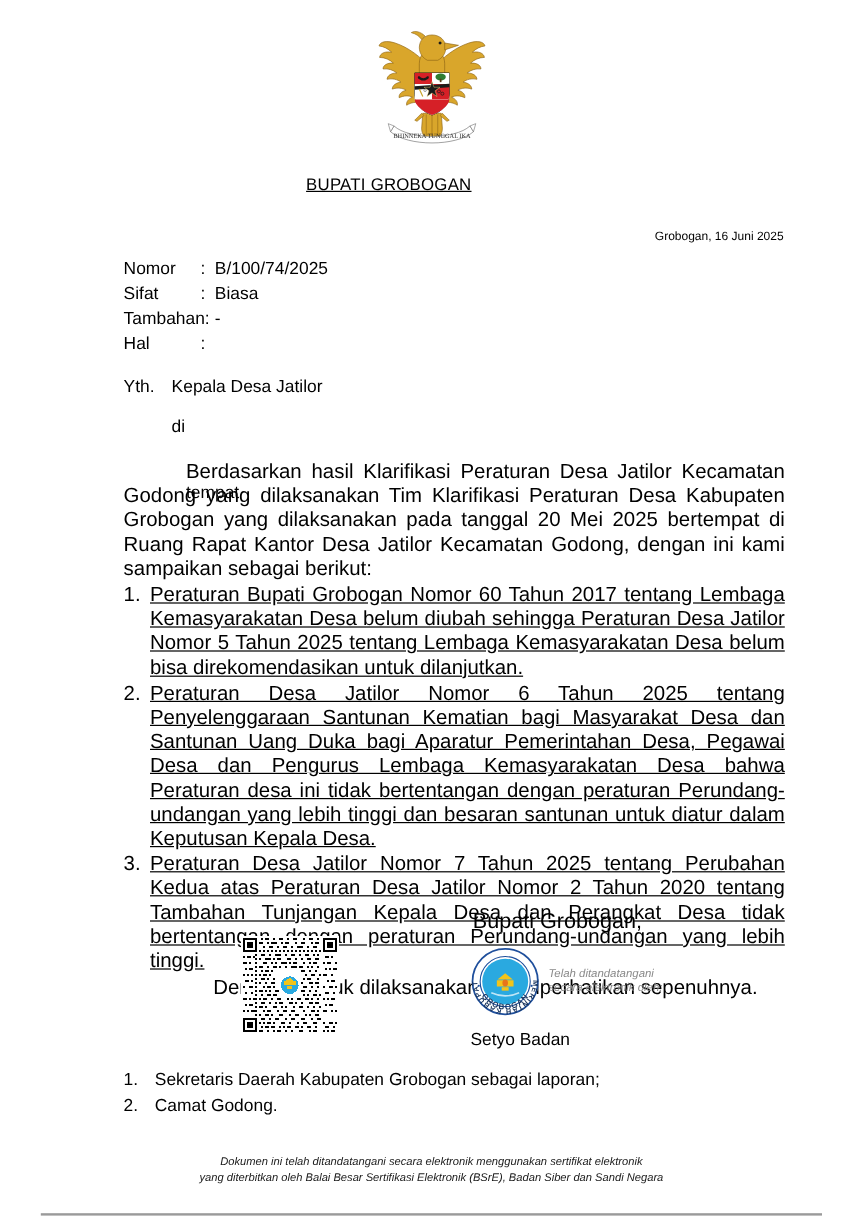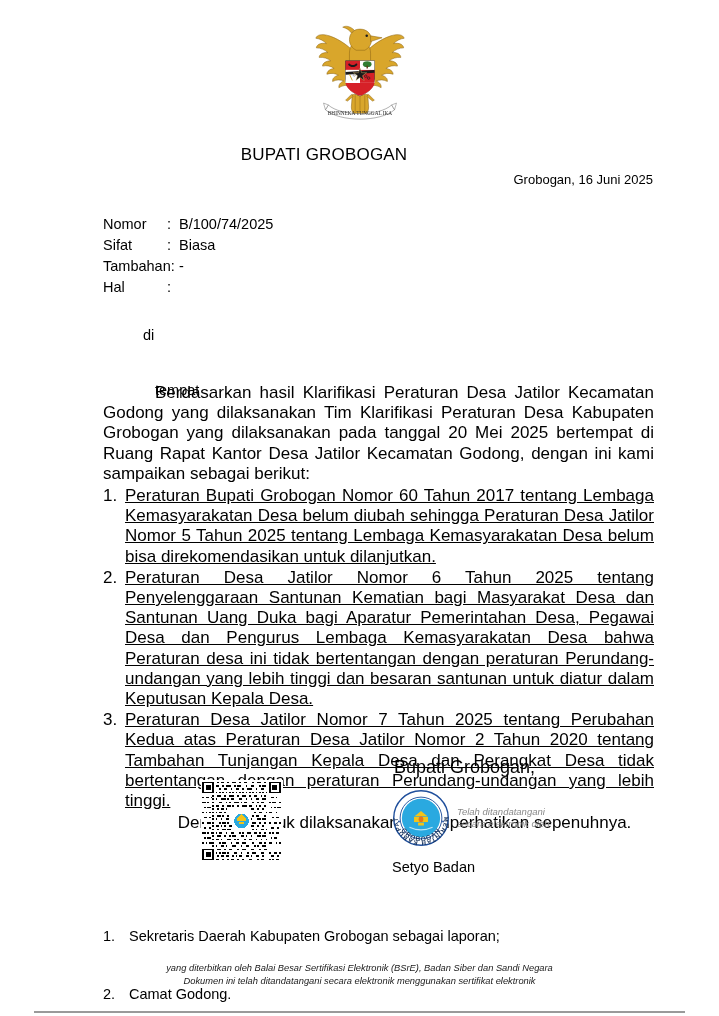--- a/index.html
+++ b/index.html
@@ -33,28 +33,29 @@
     height: 104px;
   }
 
   
   .kop-title {
     position: absolute;
     top: 145px;
     left: 0;
     width: 648px;
     text-align: center;
-    font-size: 17px;
+    font-size: 14px;
     letter-spacing: .2px;
+    text-decoration: underline;
   }
   .place-date {
     position: absolute;
-    top: 172px;
+    top: 192px;
     right: 66px;
-    font-size: 13px;
+    font-size: 10px;
   }
 
   
   .meta {
     position: absolute;
     top: 214px;
     left: 103px;
     font-size: 14.5px;
     line-height: 21px;
   }
@@ -180,21 +181,20 @@
   .tembusan ol {
     list-style: none;
     margin: 0;
     padding: 0;
     counter-reset: tb;
   }
   .tembusan ol li {
     counter-increment: tb;
     position: relative;
     padding-left: 26px;
-    margin-top: 36px;
   }
   .tembusan ol li::before {
     content: counter(tb) ".";
     position: absolute;
     left: 0;
     top: 0;
   }
 
   
   .footnote {
@@ -308,20 +308,23 @@
       <span class="meta-colon"></span>
       <span>-</span>
     </div>
     <div class="meta-row">
       <span class="meta-label">Hal</span>
       <span class="meta-colon">:</span>
     </div>
   </div>
 
   <div class="addressee">
+    <div>
+      <span class="yth">Yth.</span><span>Kepala Desa Jatilor</span>
+    </div>
     <div class="l2">di</div>
     <div class="l3">tempat</div>
   </div>
 
   <div class="body-area">
     <p class="para">Berdasarkan hasil Klarifikasi Peraturan Desa Jatilor Kecamatan Godong yang dilaksanakan Tim Klarifikasi Peraturan Desa Kabupaten Grobogan yang dilaksanakan pada tanggal 20 Mei 2025 bertempat di Ruang Rapat Kantor Desa Jatilor Kecamatan Godong, dengan ini kami sampaikan sebagai berikut:</p>
     <ol class="items">
       <li>Peraturan Bupati Grobogan Nomor 60 Tahun 2017 tentang Lembaga Kemasyarakatan Desa belum diubah sehingga Peraturan Desa Jatilor Nomor 5 Tahun 2025 tentang Lembaga Kemasyarakatan Desa belum bisa direkomendasikan untuk dilanjutkan.</li>
       <li>Peraturan Desa Jatilor Nomor 6 Tahun 2025 tentang Penyelenggaraan Santunan Kematian bagi Masyarakat Desa dan Santunan Uang Duka bagi Aparatur Pemerintahan Desa, Pegawai Desa dan Pengurus Lembaga Kemasyarakatan Desa bahwa Peraturan desa ini tidak bertentangan dengan peraturan Perundang-undangan yang lebih tinggi dan besaran santunan untuk diatur dalam Keputusan Kepala Desa.</li>
       <li>Peraturan Desa Jatilor Nomor 7 Tahun 2025 tentang Perubahan Kedua atas Peraturan Desa Jatilor Nomor 2 Tahun 2020 tentang Tambahan Tunjangan Kepala Desa dan Perangkat Desa tidak bertentangan dengan peraturan Perundang-undangan yang lebih tinggi.</li>
@@ -419,18 +422,18 @@
   <div class="sig-name">Setyo Badan</div>
 
   <div class="tembusan">
     <ol>
       <li>Sekretaris Daerah Kabupaten Grobogan sebagai laporan;</li>
       <li>Camat Godong.</li>
     </ol>
   </div>
 
   <div class="footnote">
+    <div>Dokumen ini telah ditandatangani secara elektronik menggunakan sertifikat elektronik</div>
     <div>yang diterbitkan oleh Balai Besar Sertifikasi Elektronik (BSrE), Badan Siber dan Sandi Negara</div>
-    <div>Dokumen ini telah ditandatangani secara elektronik menggunakan sertifikat elektronik</div>
   </div>
 
   <div class="page-rule"></div>
 </div>
 
 </body></html>

